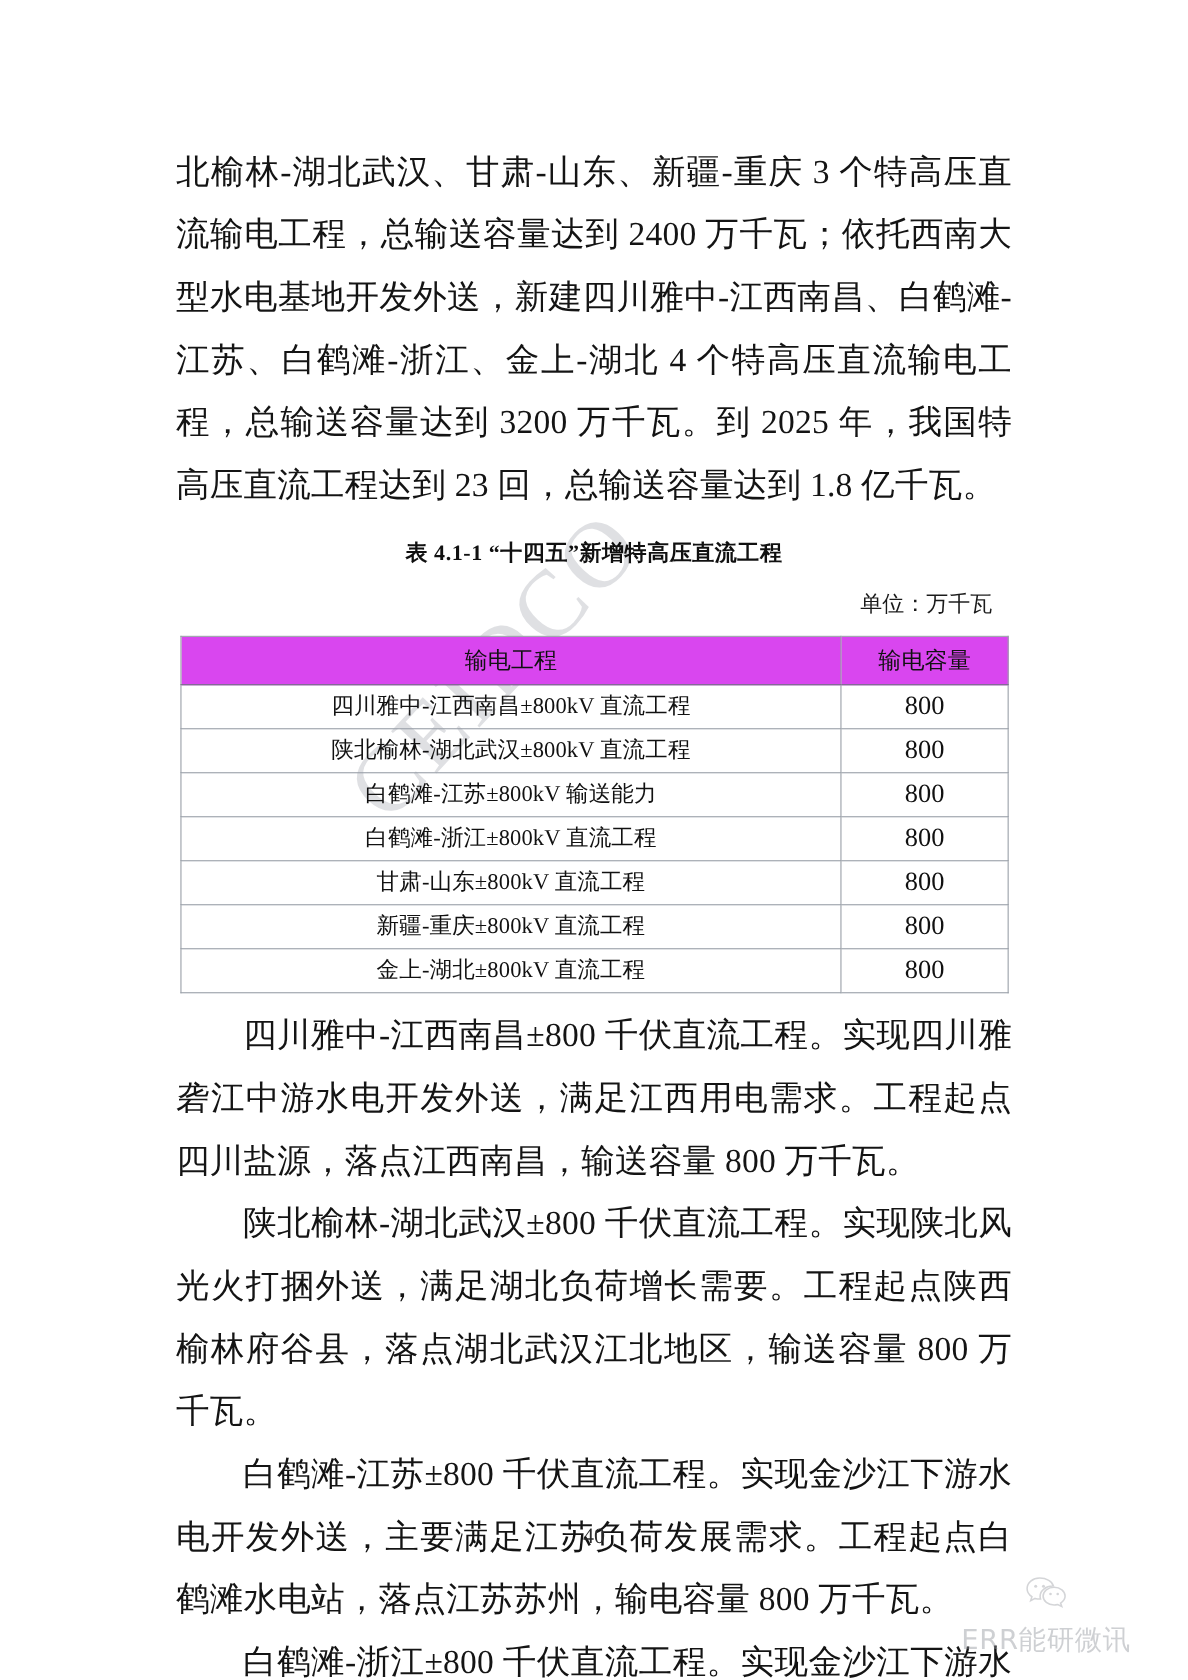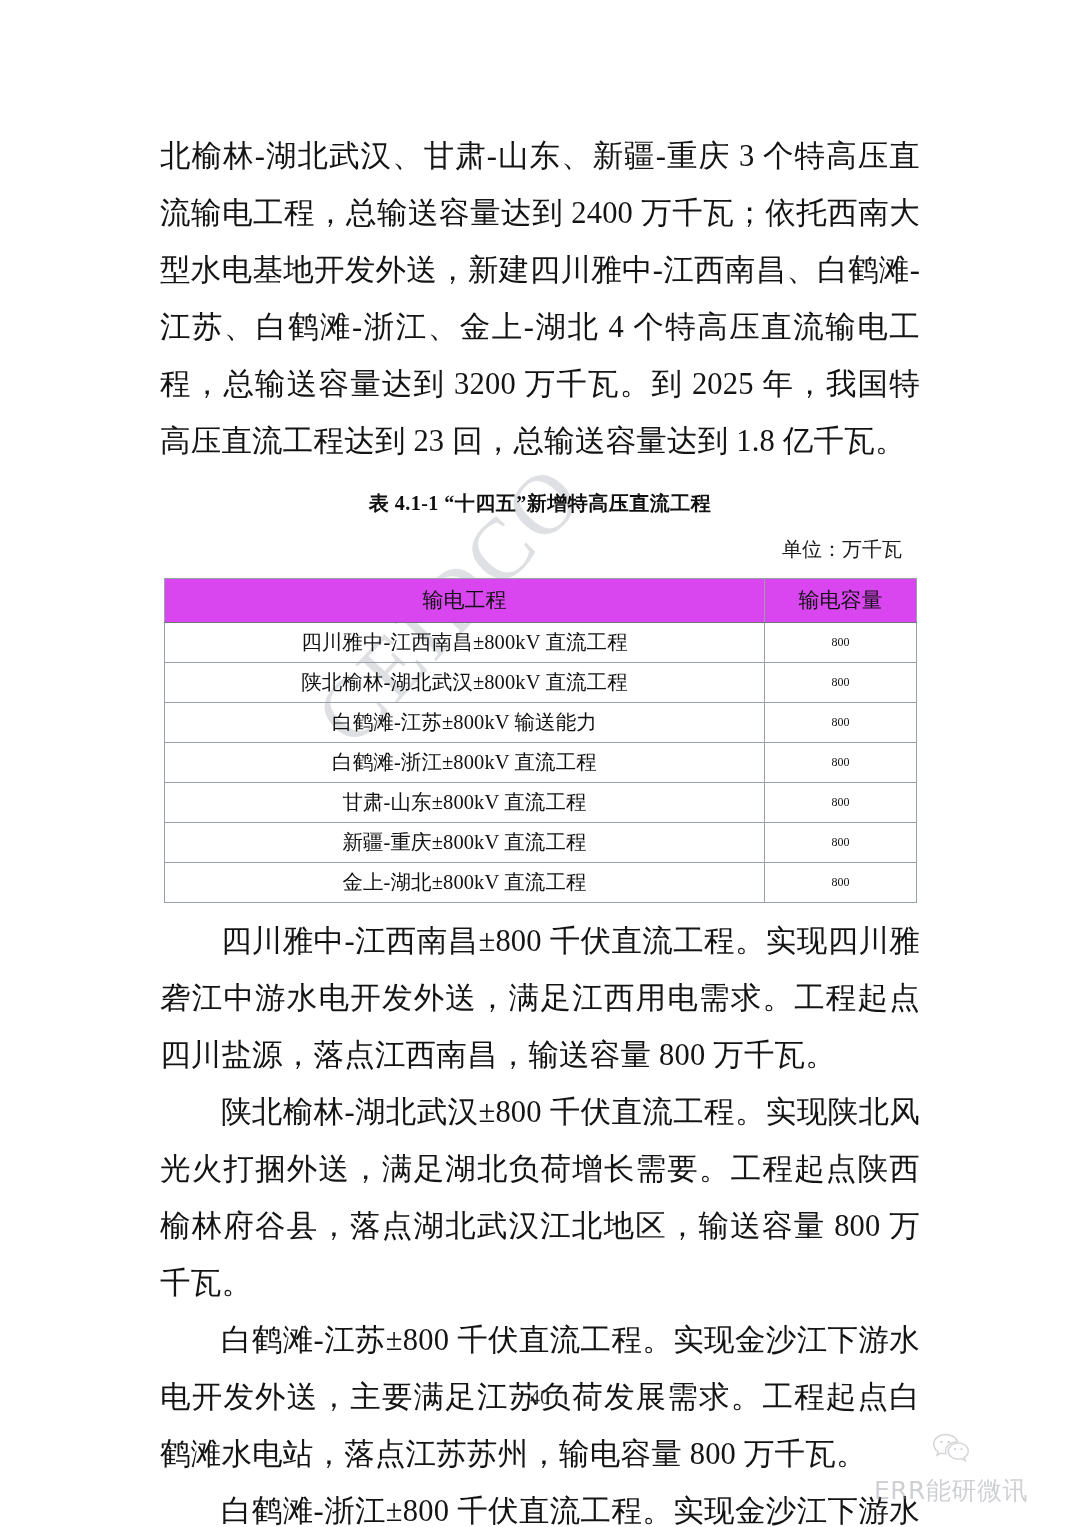--- a/index.html
+++ b/index.html
@@ -113,21 +113,21 @@
     font-weight: normal;
     padding: 9px 4px 10px 4px;
     font-size: 21px;
   }
   .data-table col.c1 { width: 600px; }
   .data-table col.c2 { width: 152px; }
   .data-table td.proj {
     letter-spacing: 0.1px;
   }
   .data-table td.cap {
-    font-size: 12px;
+    font-size: 24px;
   }
 
   
   .gap-top       { height: 128px; }
   .gap-caption   { height: 16px; }
   .gap-after-tbl { height: 10px; }
 
   
   .page-number {
     position: absolute;

